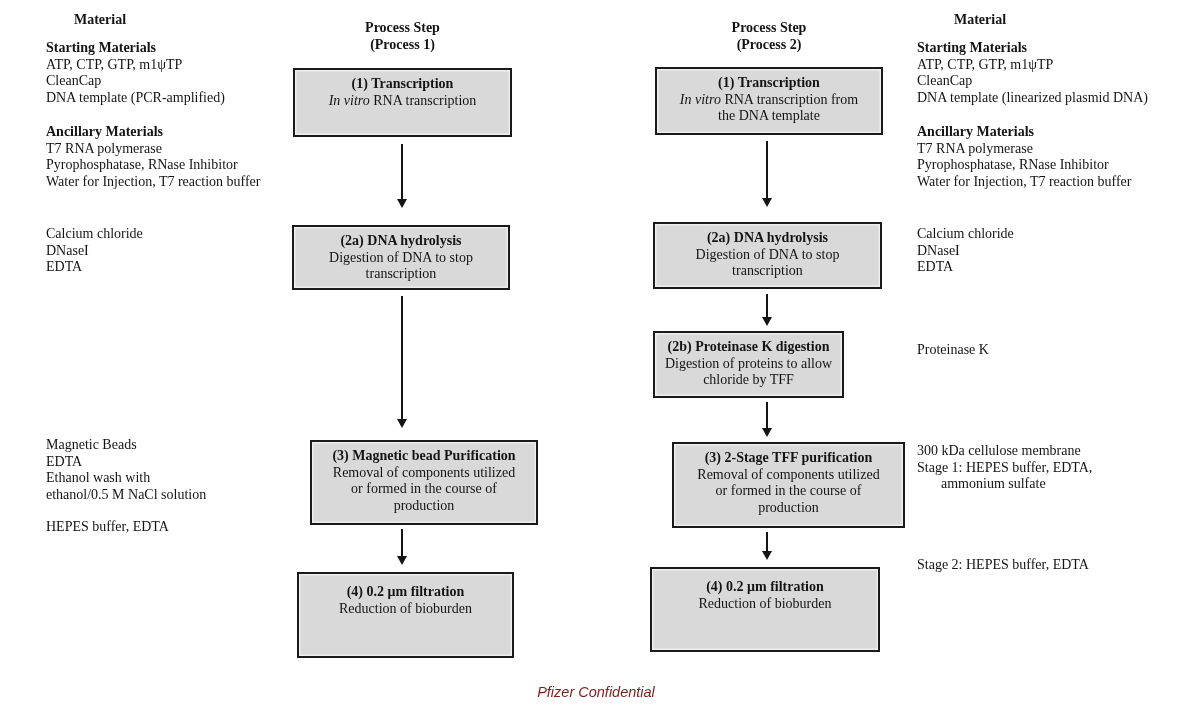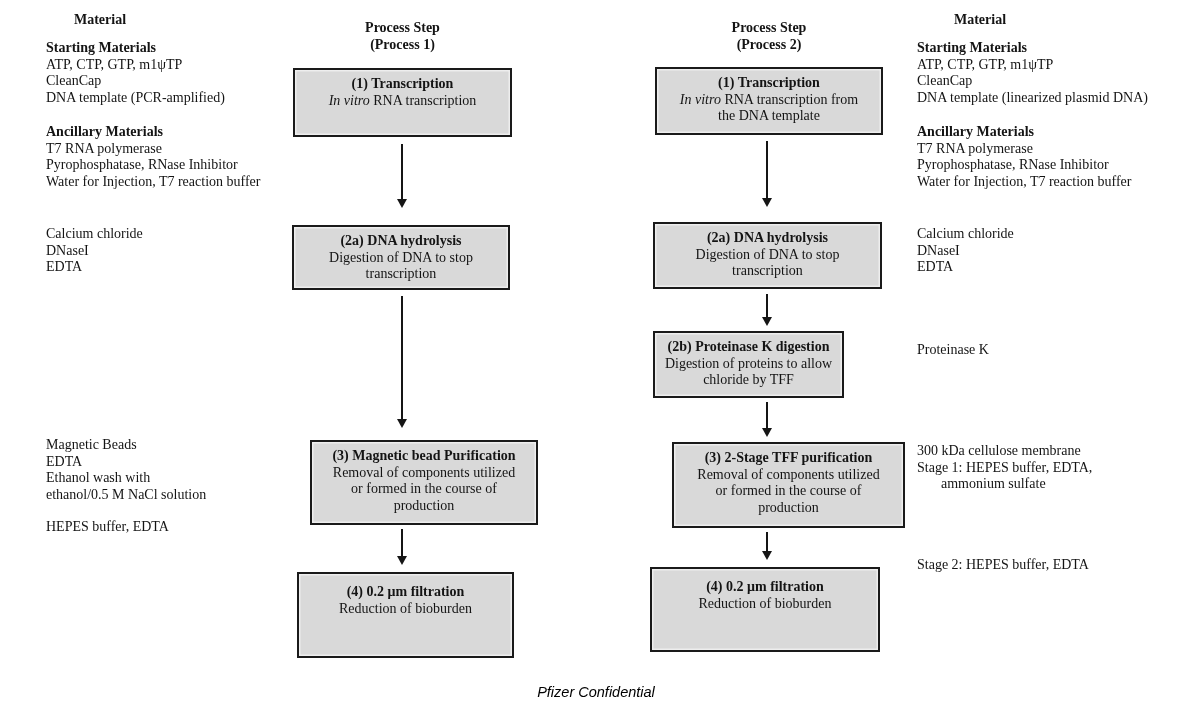--- a/index.html
+++ b/index.html
@@ -29,21 +29,21 @@
   .arrow .line { width:2px; flex:1; background:#151515; }
   .arrow .head {
     width:0; height:0; margin-top:-1px;
     border-left:5.5px solid transparent; border-right:5.5px solid transparent;
     border-top:9px solid #151515;
   }
   
   .footer {
     position:absolute; left:0; right:8px; top:684px; text-align:center;
     font-family:"Liberation Sans","DejaVu Sans",sans-serif; font-style:italic;
-    font-size:14.5px; color:#000000;
+    font-size:14.5px; color:#7f1d1d;
   }
 </style>
 </head>
 <body>
 
 <div class="page">
 
   <div class="hdr" style="left:40px; top:11px; width:120px;">Material</div>
 
   <div class="mat" style="left:46px; top:40px;">

